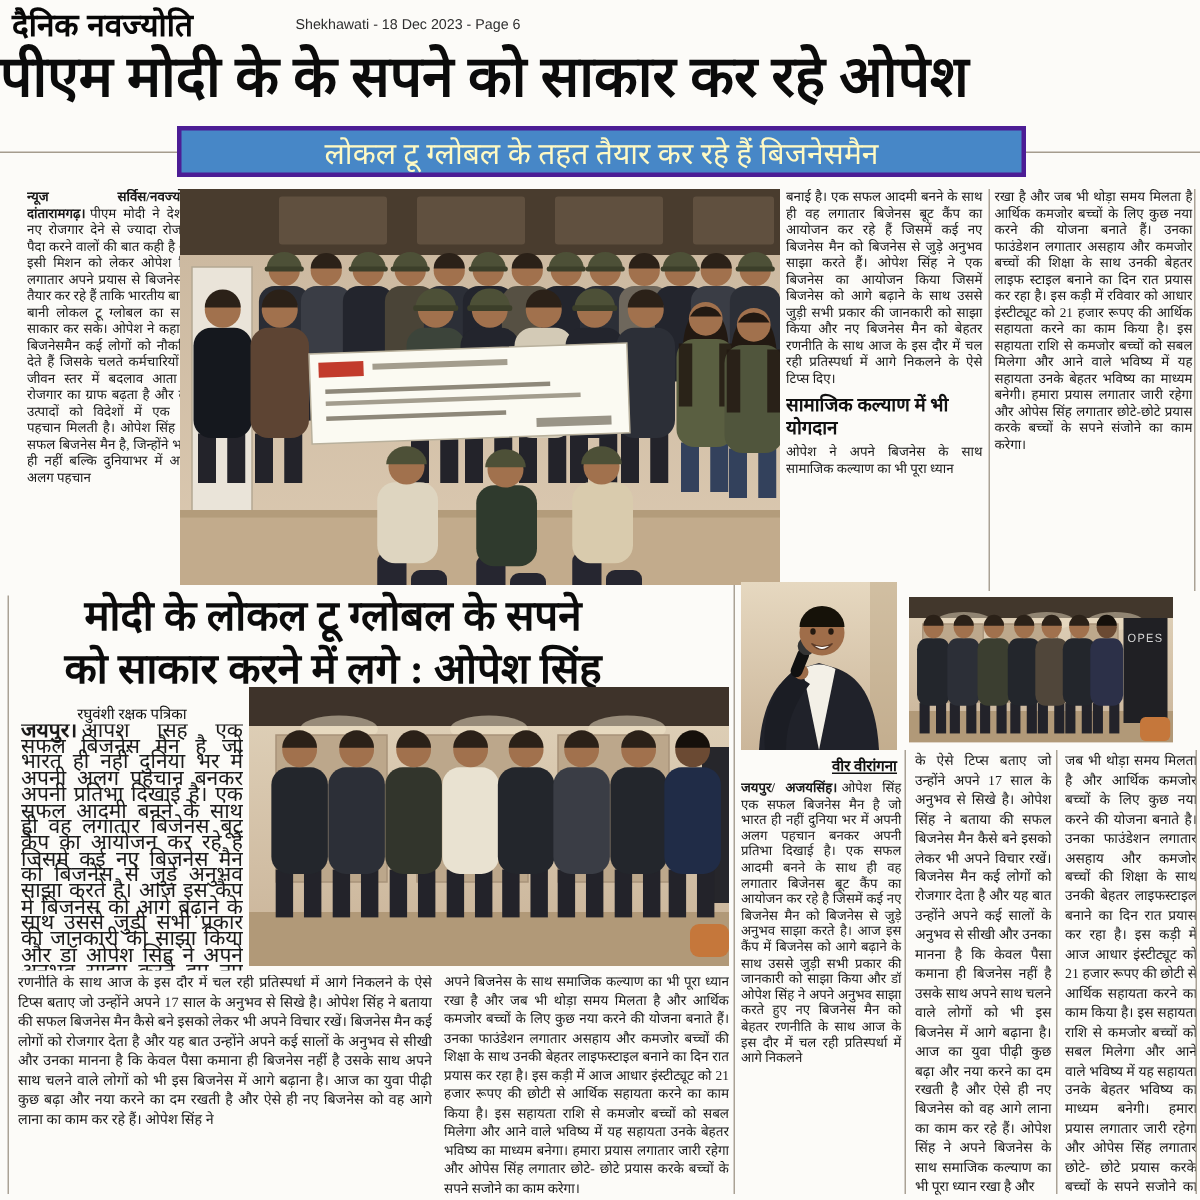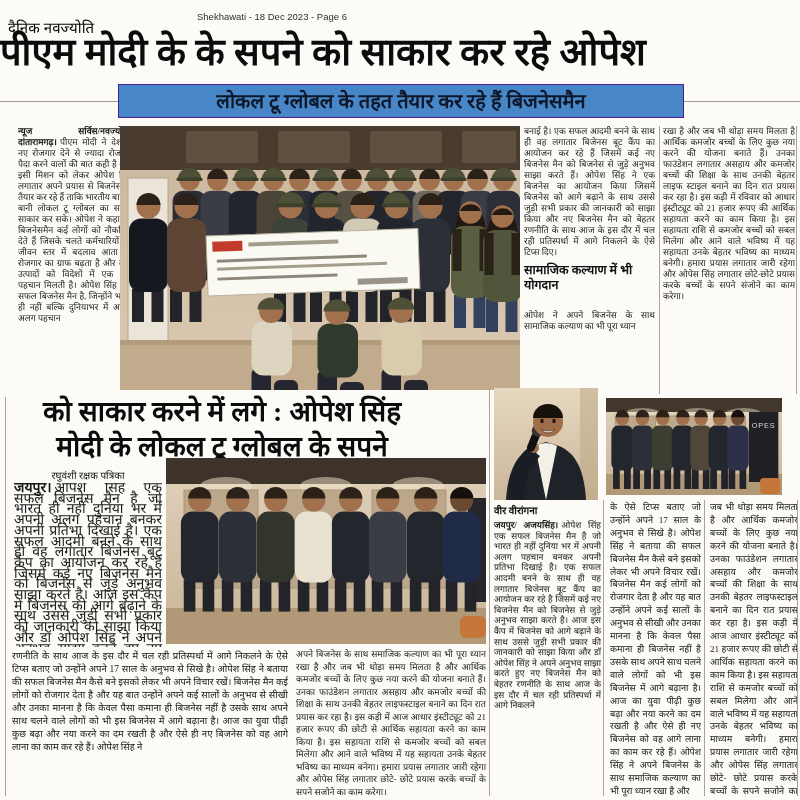--- a/index.html
+++ b/index.html
@@ -1,47 +1,47 @@
 <!DOCTYPE html>
 <html><head>
 <meta charset="utf-8">
 <style>
   *{margin:0;padding:0;box-sizing:border-box}
   html,body{width:800px;height:800px}
   body{font-family:"Liberation Serif",serif;background:#efece6}
   .sheet{position:relative;width:800px;height:800px;background:#fcfbf8;overflow:hidden}
-  #logo{position:absolute;left:8px;top:17px;font-family:"Liberation Sans",sans-serif;font-weight:400;font-size:15px;color:#070707}
+  #logo{position:absolute;left:8px;top:2px;font-family:"Liberation Sans",sans-serif;font-weight:700;font-size:21px;color:#070707}
   #edition{position:absolute;left:197px;top:11px;font-family:"Liberation Sans",sans-serif;font-size:9.5px;color:#2e2e2e}
   #a1-headline{position:absolute;left:0;top:26px;width:800px;text-align:left;font-size:38px;line-height:52px;font-weight:800;color:#0b0b0b}
   #kicker-rule{position:absolute;left:0;top:101px;width:800px;height:1px;background:#a59c8e}
-  #kicker{position:absolute;left:118px;top:84px;width:566px;height:34px;background:#4787c7;border:1px solid #4c1d95;color:#0f172a;font-weight:700;font-size:20px;line-height:32px;text-align:center}
+  #kicker{position:absolute;left:118px;top:84px;width:566px;height:34px;background:#4787c7;border:3px solid #4c1d95;color:#fef9c3;font-weight:400;font-size:20px;line-height:32px;text-align:center}
   .col{position:absolute;text-align:justify;color:#1a1a1a;overflow:hidden}
   .lead{margin-right:3px}
   #a1c1{left:18px;top:126px;width:114px;height:270px;font-size:8.9px;line-height:11px}
   #photo1{position:absolute;left:120px;top:126px;width:400px;height:264px}
   #a1c2{left:524px;top:126px;width:131px;height:270px;font-size:8.9px;line-height:11px}
-  #a1c2 .crosshead{font-size:12.5px;line-height:15px;font-weight:700;text-align:left;margin:5px 0 17px;color:#111}
+  #a1c2 .crosshead{font-size:12.5px;line-height:15px;font-weight:700;text-align:left;margin:5px 0 3px;color:#111}
   #a1c3{left:663px;top:126px;width:132px;height:270px;font-size:8.9px;line-height:11px}
   .vrule{position:absolute;width:1px;background:#aaa295}
   #vr1{left:659px;top:126px;height:268px}
   #vr2{left:796px;top:126px;height:268px}
   #a2-box-rule{left:5px;top:397px;height:399px}
   #a2-divider{left:489px;top:390px;height:406px}
   #vr3{left:603px;top:500px;height:296px}
   #vr4{left:704px;top:500px;height:296px}
   #vr5{left:797px;top:500px;height:296px}
   #a2-headline{position:absolute;left:10px;top:394px;width:424px;text-align:center;font-weight:800;color:#0b0b0b;font-size:28px;line-height:35px}
   #a2-byline-left{position:absolute;left:14px;top:468px;width:148px;text-align:center;font-weight:400;font-size:10px;color:#111}
   #a2c1{left:14px;top:483px;width:148px;height:164px;font-size:14px;line-height:10.7px}
   #photo2{position:absolute;left:166px;top:458px;width:320px;height:186px}
   #a2w1{left:12px;top:650px;width:276px;height:147px;font-size:9.5px;line-height:13px}
   #a2w2{left:296px;top:648px;width:190px;height:150px;font-size:9px;line-height:12.5px}
   #photo3{position:absolute;left:494px;top:388px;width:104px;height:112px}
   #photo4{position:absolute;left:606px;top:398px;width:176px;height:97px}
-  #a2-byline-right{position:absolute;left:494px;top:503px;width:104px;text-align:left;font-weight:700;font-size:10px;color:#111}
+  #a2-byline-right{position:absolute;left:494px;top:503px;width:104px;text-align:right;font-weight:700;font-size:10px;text-decoration:underline;color:#111}
   #a2r1{left:494px;top:520px;width:107px;height:278px;font-size:8.8px;line-height:10.6px}
   #a2r2{left:610px;top:501px;width:91px;height:297px;font-size:9.2px;line-height:12.9px}
   #a2r3{left:710px;top:501px;width:88px;height:297px;font-size:9.2px;line-height:12.9px}
   figure svg{width:100%;height:100%;display:block}
 </style>
 </head>
 <body>
 
 <svg width="0" height="0" style="position:absolute" aria-hidden="true">
   <defs>
@@ -171,22 +171,22 @@
     <p>ओपेश ने अपने बिजनेस के साथ सामाजिक कल्याण का भी पूरा ध्यान</p>
   </div>
 
   <div class="vrule" id="vr1"></div>
   <p class="col" id="a1c3">रखा है और जब भी थोड़ा समय मिलता है आर्थिक कमजोर बच्चों के लिए कुछ नया करने की योजना बनाते हैं। उनका फाउंडेशन लगातार असहाय और कमजोर बच्चों की शिक्षा के साथ उनकी बेहतर लाइफ स्टाइल बनाने का दिन रात प्रयास कर रहा है। इस कड़ी में रविवार को आधार इंस्टीट्यूट को 21 हजार रूपए की आर्थिक सहायता करने का काम किया है। इस सहायता राशि से कमजोर बच्चों को सबल मिलेगा और आने वाले भविष्य में यह सहायता उनके बेहतर भविष्य का माध्यम बनेगी। हमारा प्रयास लगातार जारी रहेगा और ओपेस सिंह लगातार छोटे-छोटे प्रयास करके बच्चों के सपने संजोने का काम करेगा।</p>
   <div class="vrule" id="vr2"></div>
 
   <div class="vrule" id="a2-box-rule"></div>
 
   <div id="a2-headline">
+    <div>मोदी के लोकल टू ग्लोबल के सपने</div>
     <div>को साकार करने में लगे : ओपेश सिंह</div>
-    <div>मोदी के लोकल टू ग्लोबल के सपने</div>
   </div>
 
   <div id="a2-byline-left">रघुवंशी रक्षक पत्रिका</div>
   <p class="col" id="a2c1"><b class="lead">जयपुर।</b><span>ओपेश सिंह एक सफल बिजनेस मैन है जो भारत ही नहीं दुनिया भर में अपनी अलग पहचान बनकर अपनी प्रतिभा दिखाई है। एक सफल आदमी बनने के साथ ही वह लगातार बिजेनस बूट कैंप का आयोजन कर रहे हैं जिसमें कई नए बिजनेस मैन को बिजनेस से जुड़े अनुभव साझा करते है। आज इस कैंप में बिजनेस को आगे बढ़ाने के साथ उससे जुड़ी सभी प्रकार की जानकारी को साझा किया और डॉ ओपेश सिंह ने अपने अनुभव साझा करते हुए नए बिजनेस मैन को बेहतर</span></p>
 
   <figure id="photo2">
     <svg viewBox="0 0 320 186" preserveAspectRatio="none">
       <rect width="320" height="186" fill="url(#bgm)"></rect>
       <rect width="320" height="26" fill="#3e332a"></rect>
       <ellipse cx="60" cy="28" rx="26" ry="9" fill="#f2e5c9" opacity=".5"></ellipse>

